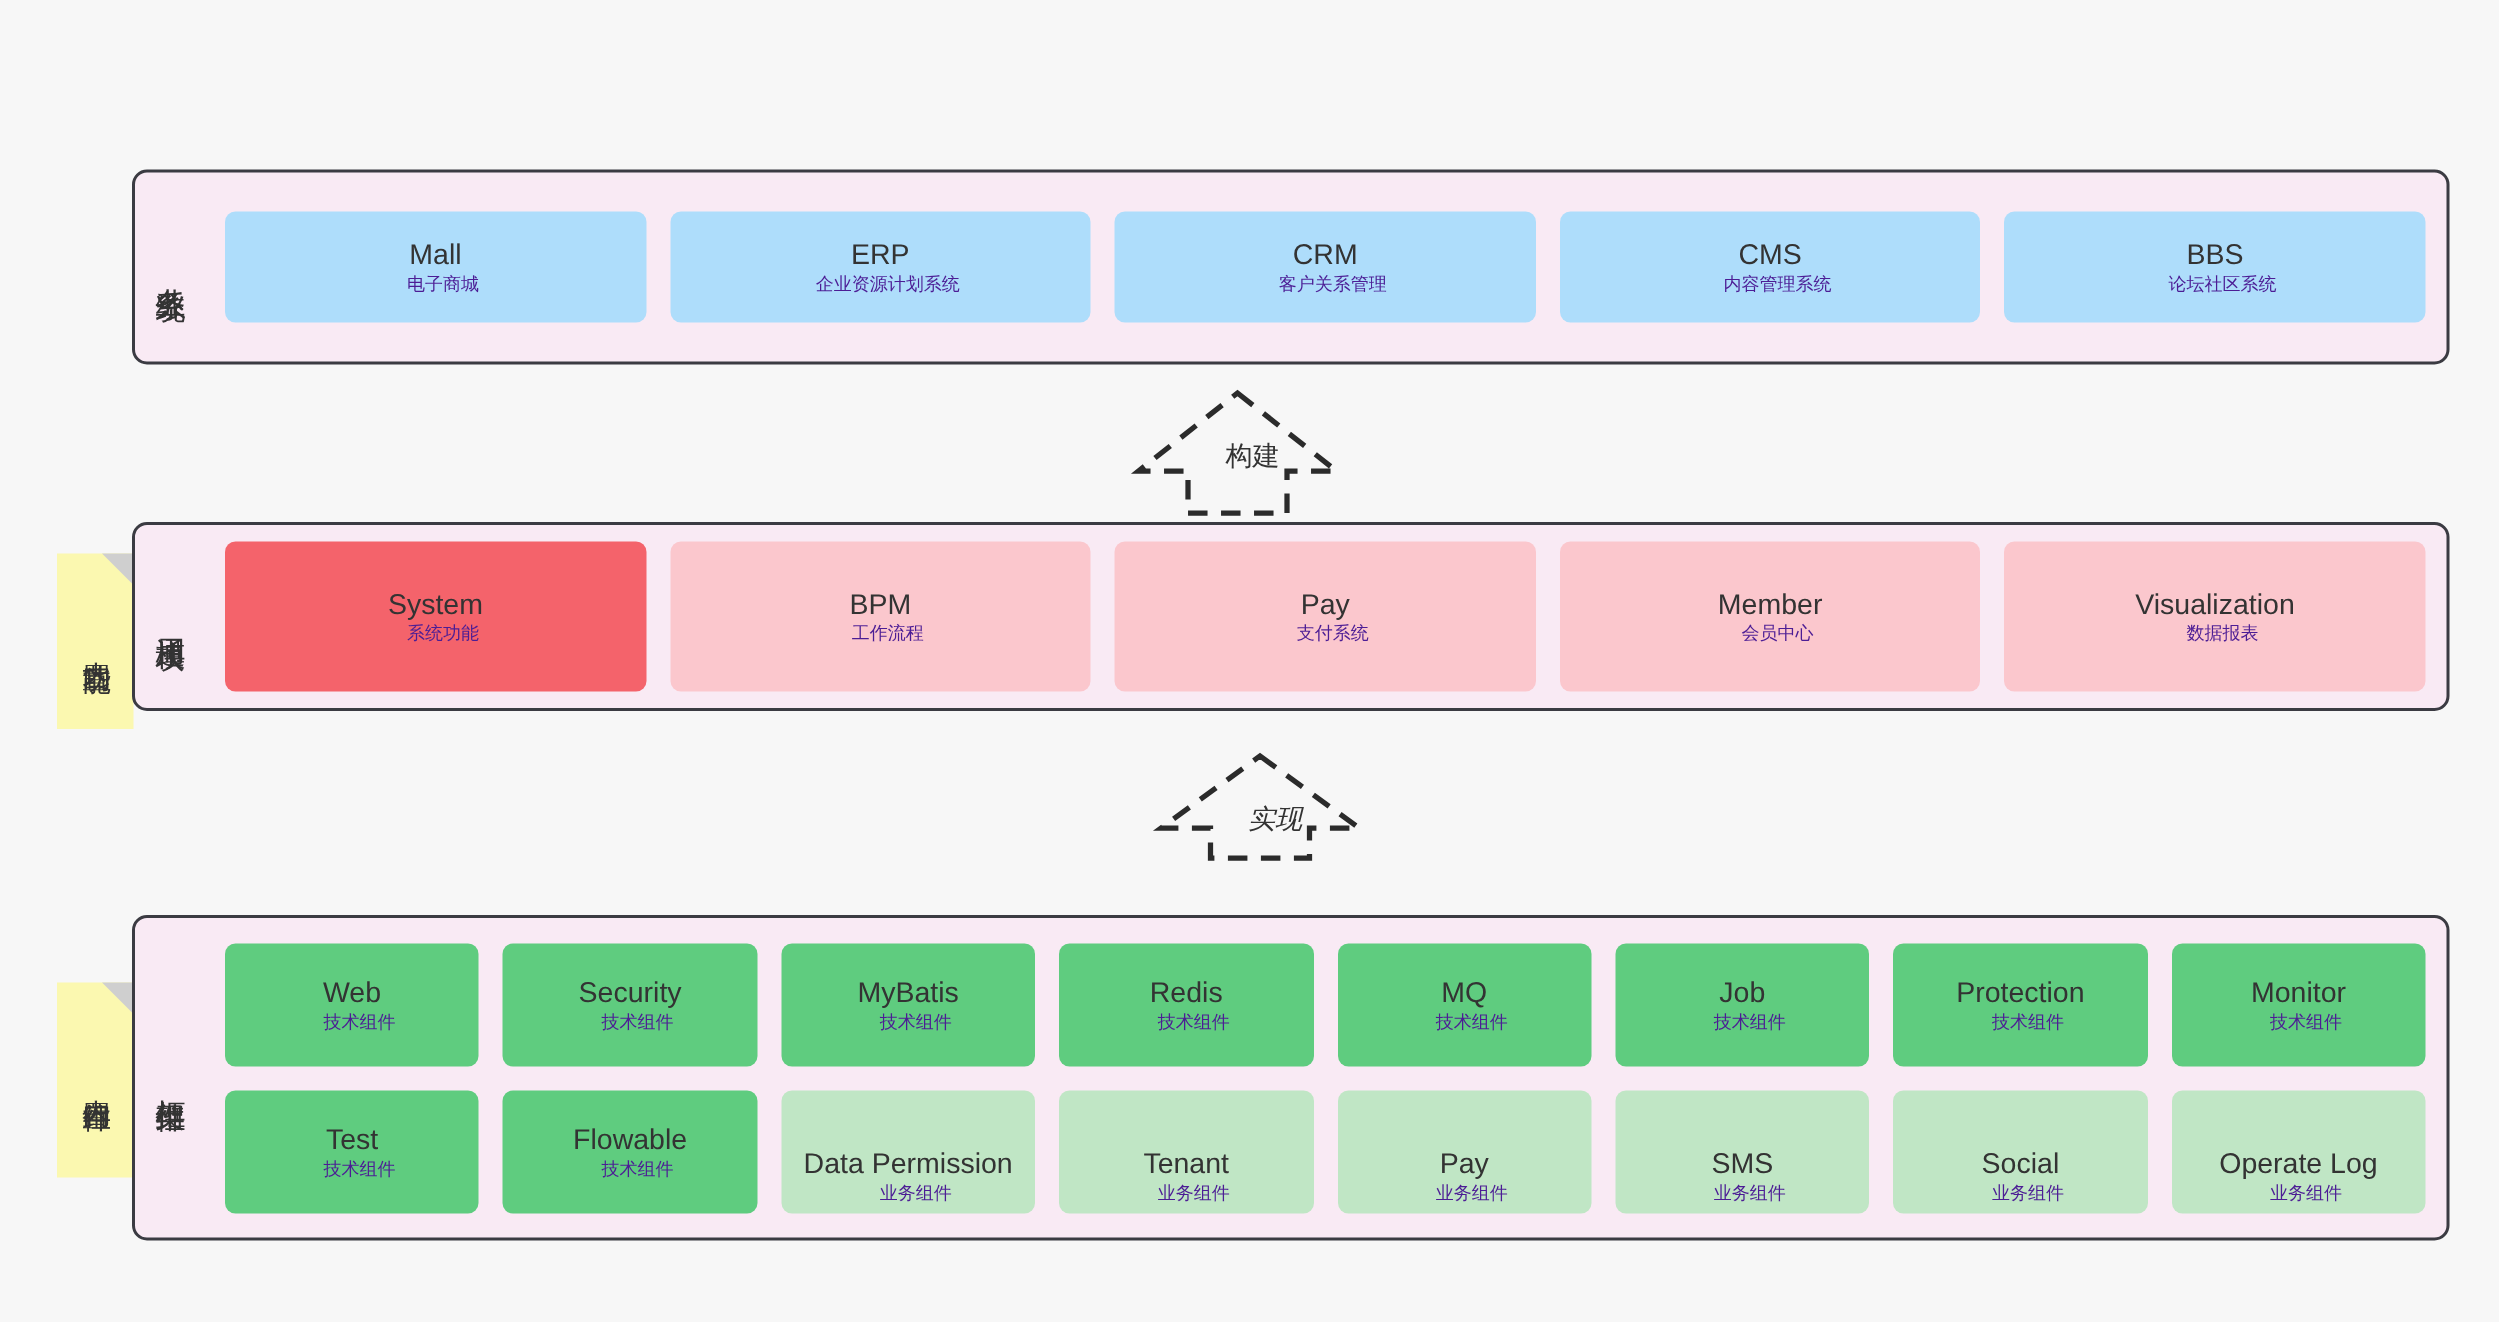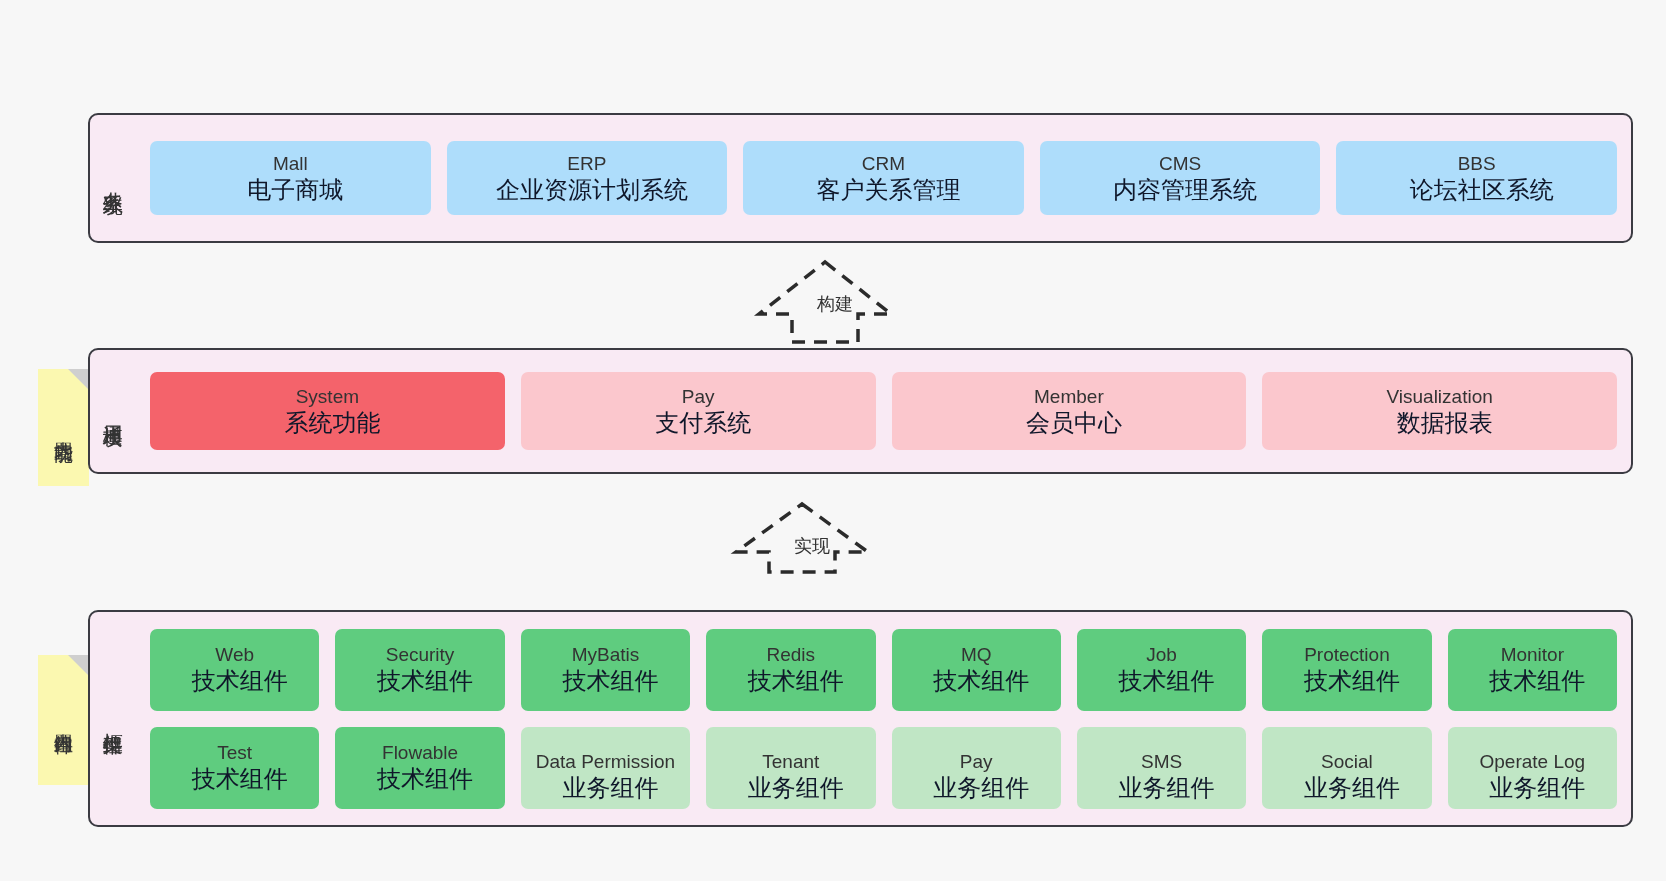--- a/index.html
+++ b/index.html
@@ -74,35 +74,35 @@
     justify-content: center;
     text-align: center;
     line-height: 1.22;
     padding: 6px 4px;
   }
   .box .en {
     font-size: 19px;
     color: #333333;
   }
   .box .cn {
-    font-size: 24px;
-    color: #0f172a;
+    font-size: 12px;
+    color: #4c1d95;
     padding-left: 10px;
   }
   .box.blue  { background: #aeddfb; }
   .box.red   { background: #f4636b; }
   .box.pink  { background: #fbc7cd; }
   .box.green { background: #5fcc7f; }
   .box.lgreen{ background: #c0e6c5; justify-content: flex-end; }
 
   #layer-business { left: 88px;  top: 113px; width: 1545px; height: 130px; }
   #layer-business .box { height: 74px; }
 
   #layer-common   { left: 88px;  top: 348px; width: 1545px; height: 126px; }
-  #layer-common .box { height: 78px; }
+  #layer-common .box { height: 100px; }
 
   #layer-framework{ left: 88px;  top: 610px; width: 1545px; height: 217px; }
   #layer-framework .box { height: 82px; }
 
   
   .sticky {
     position: absolute;
     box-sizing: border-box;
     width: 51px;
     background: #fbf8b0;
@@ -135,21 +135,21 @@
   .arrow-label {
     position: absolute;
     font-size: 18px;
     color: #333333;
     white-space: nowrap;
     background: #f7f7f7;
     padding: 0 2px;
   }
   #arrow-build  { left: 755px; top: 258px; }
   #arrow-build  .arrow-label { left: 60px; top: 34px; }
-  #arrow-impl   { left: 732px; top: 500px; }
+  #arrow-impl   { left: 770px; top: 500px; font-style: italic; }
   #arrow-impl   .arrow-label { left: 60px; top: 34px; }
 </style>
 </head>
 <body>
 
 <div id="canvas">
 
   <div class="layer" id="layer-business">
     <div class="layer-title">业务系统</div>
     <div class="layer-body">
@@ -201,20 +201,24 @@
     <div class="layer-title">通用模块</div>
     <div class="layer-body">
       <div class="row">
 
         <div class="box red">
           <span class="en">System</span>
           <span class="cn">系统功能</span>
         </div>
 
 
+        <div class="box pink">
+          <span class="en">BPM</span>
+          <span class="cn">工作流程</span>
+        </div>
 
         <div class="box pink">
           <span class="en">Pay</span>
           <span class="cn">支付系统</span>
         </div>
 
         <div class="box pink">
           <span class="en">Member</span>
           <span class="cn">会员中心</span>
         </div>

